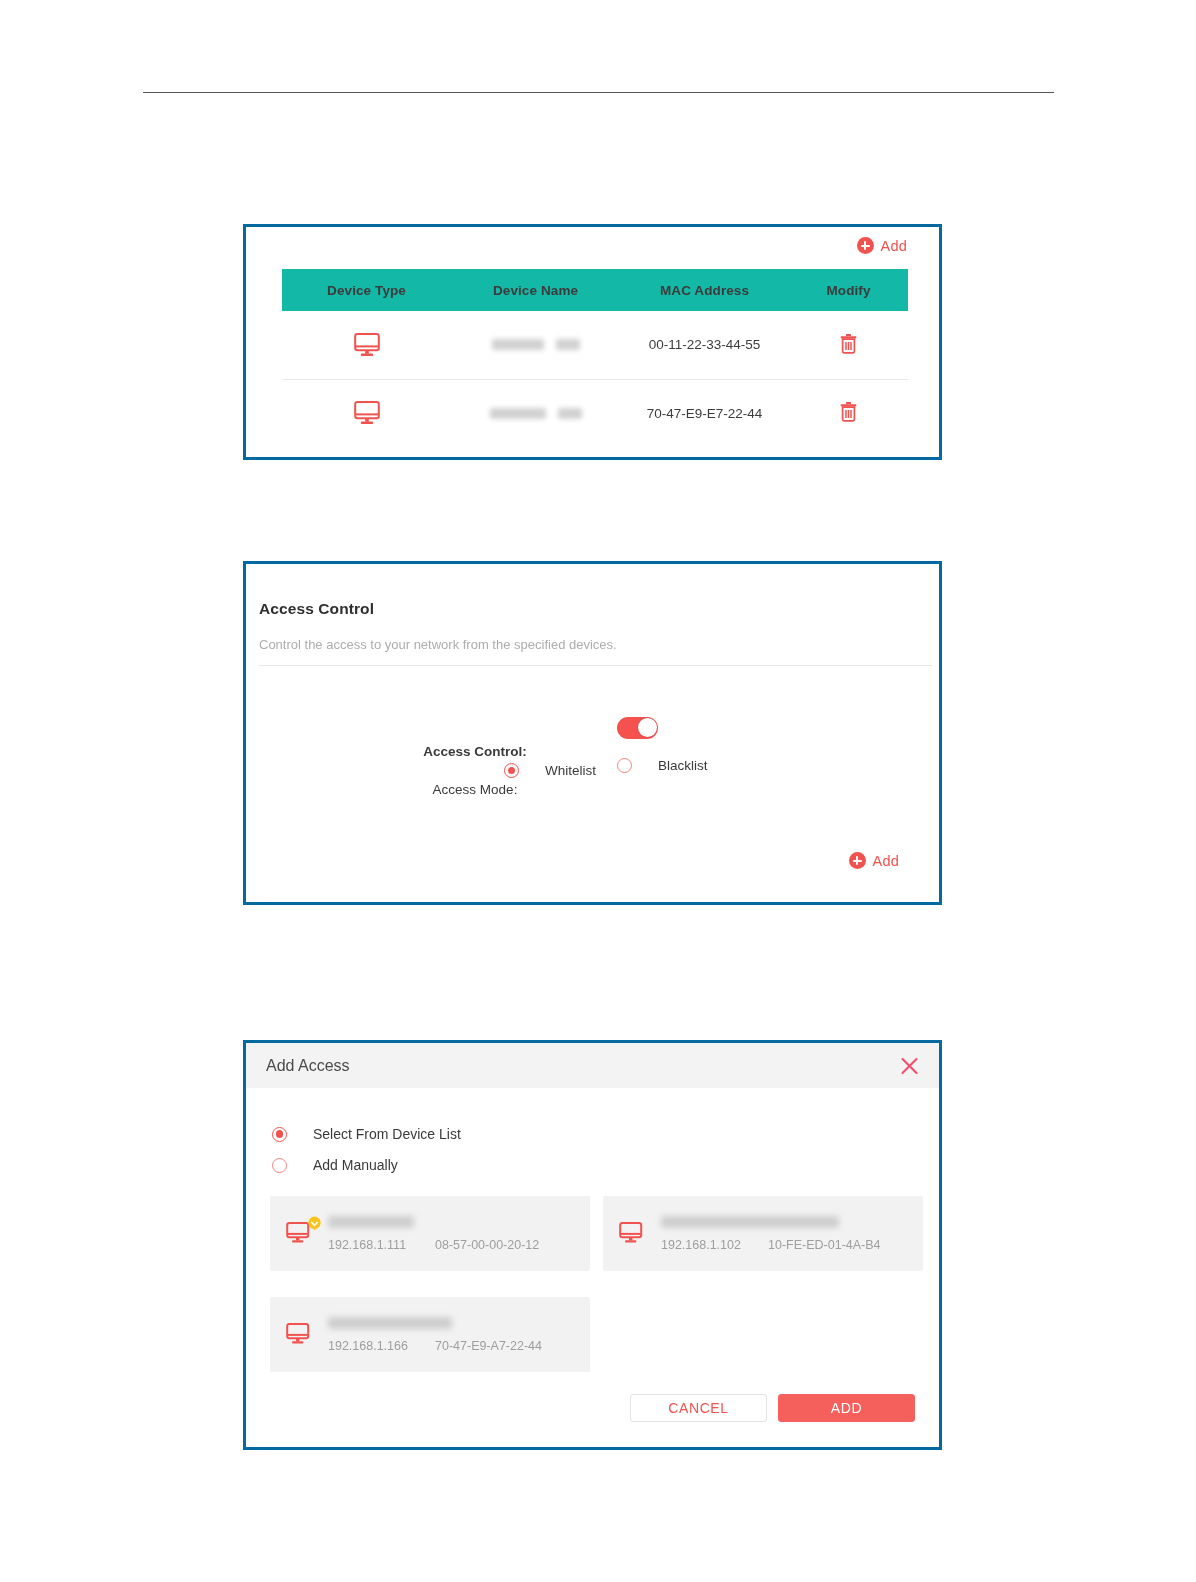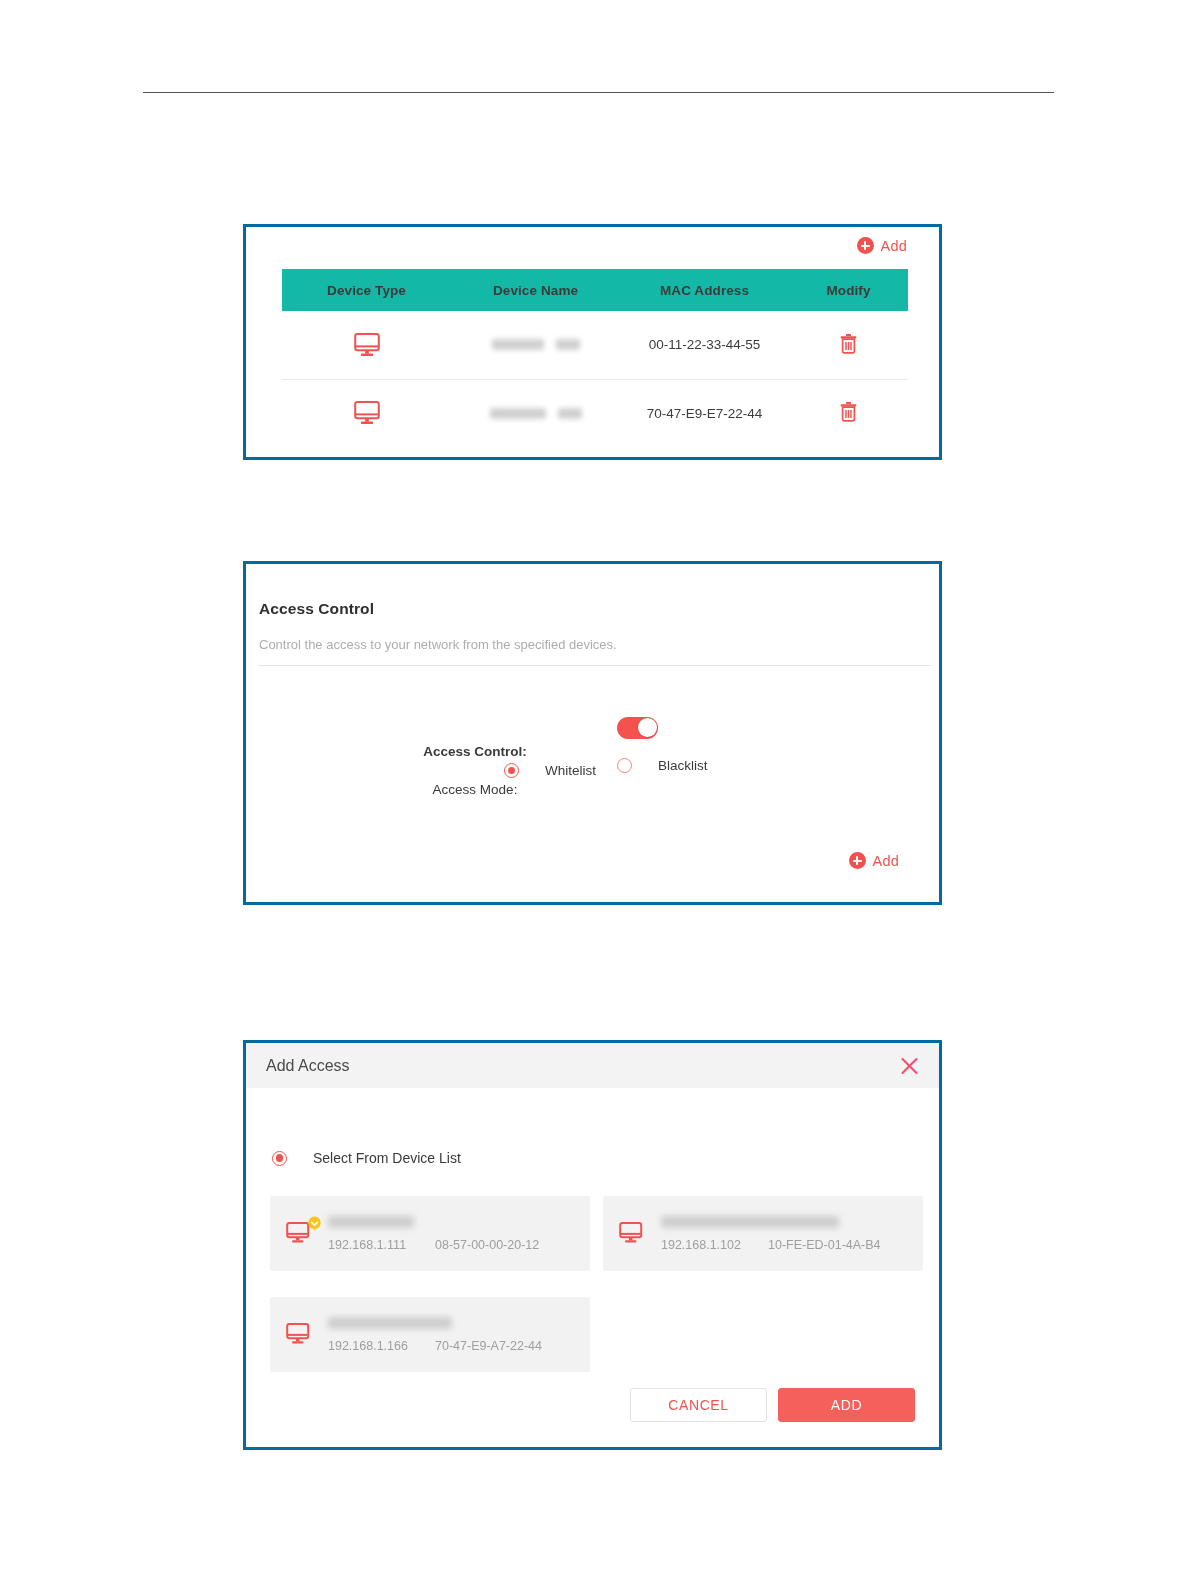--- a/index.html
+++ b/index.html
@@ -199,21 +199,21 @@
   }
   .dlg-close {
     position: absolute; right: 20px; top: 50%;
     transform: translateY(-50%);
     background: none; border: none; padding: 0;
     cursor: pointer; line-height: 0;
   }
 
   .dlg-radios { position: absolute; left: 26px; top: 83px; }
   .dlg-radios .radio-opt { margin-bottom: 15px; }
-  .dlg-radios .radio-opt span { font-size: 14px; color: #3a3a3a; margin-top: 24px; }
+  .dlg-radios .radio-opt span { font-size: 14px; color: #3a3a3a; }
 
   .dev-cards {
     position: absolute;
     left: 24px; top: 153px;
     width: 653px;
     display: flex;
     flex-wrap: wrap;
     gap: 26px 13px;
   }
   .dev-card {
@@ -244,21 +244,21 @@
     right: 6px; top: -3px;
     width: 15px; height: 15px;
   }
 
   .dlg-actions {
     position: absolute;
     right: 24px; bottom: 25px;
     display: flex; gap: 11px;
   }
   .btn {
-    width: 137px; height: 34px;
+    width: 137px; height: 28px;
     border-radius: 3px;
     font-size: 14px;
     letter-spacing: .6px;
     cursor: pointer;
     display: flex; align-items: center; justify-content: center;
   }
   .btn-cancel {
     background: #ffffff;
     border: 1px solid #e3e3e3;
     color: #f0534f;

